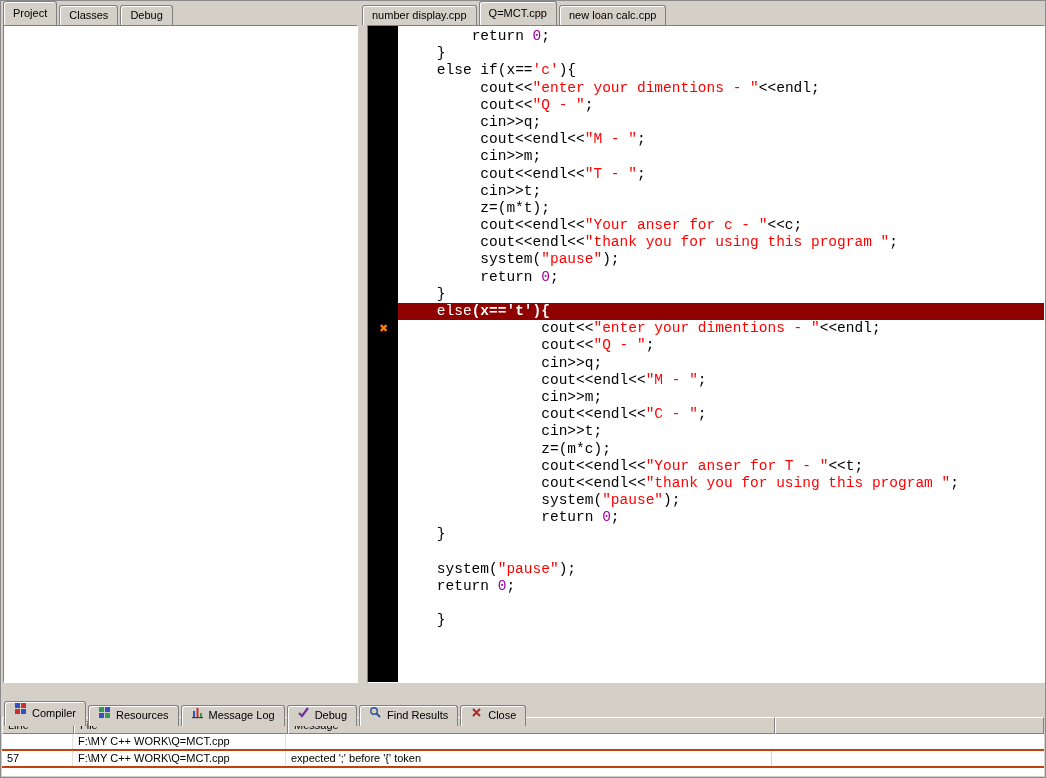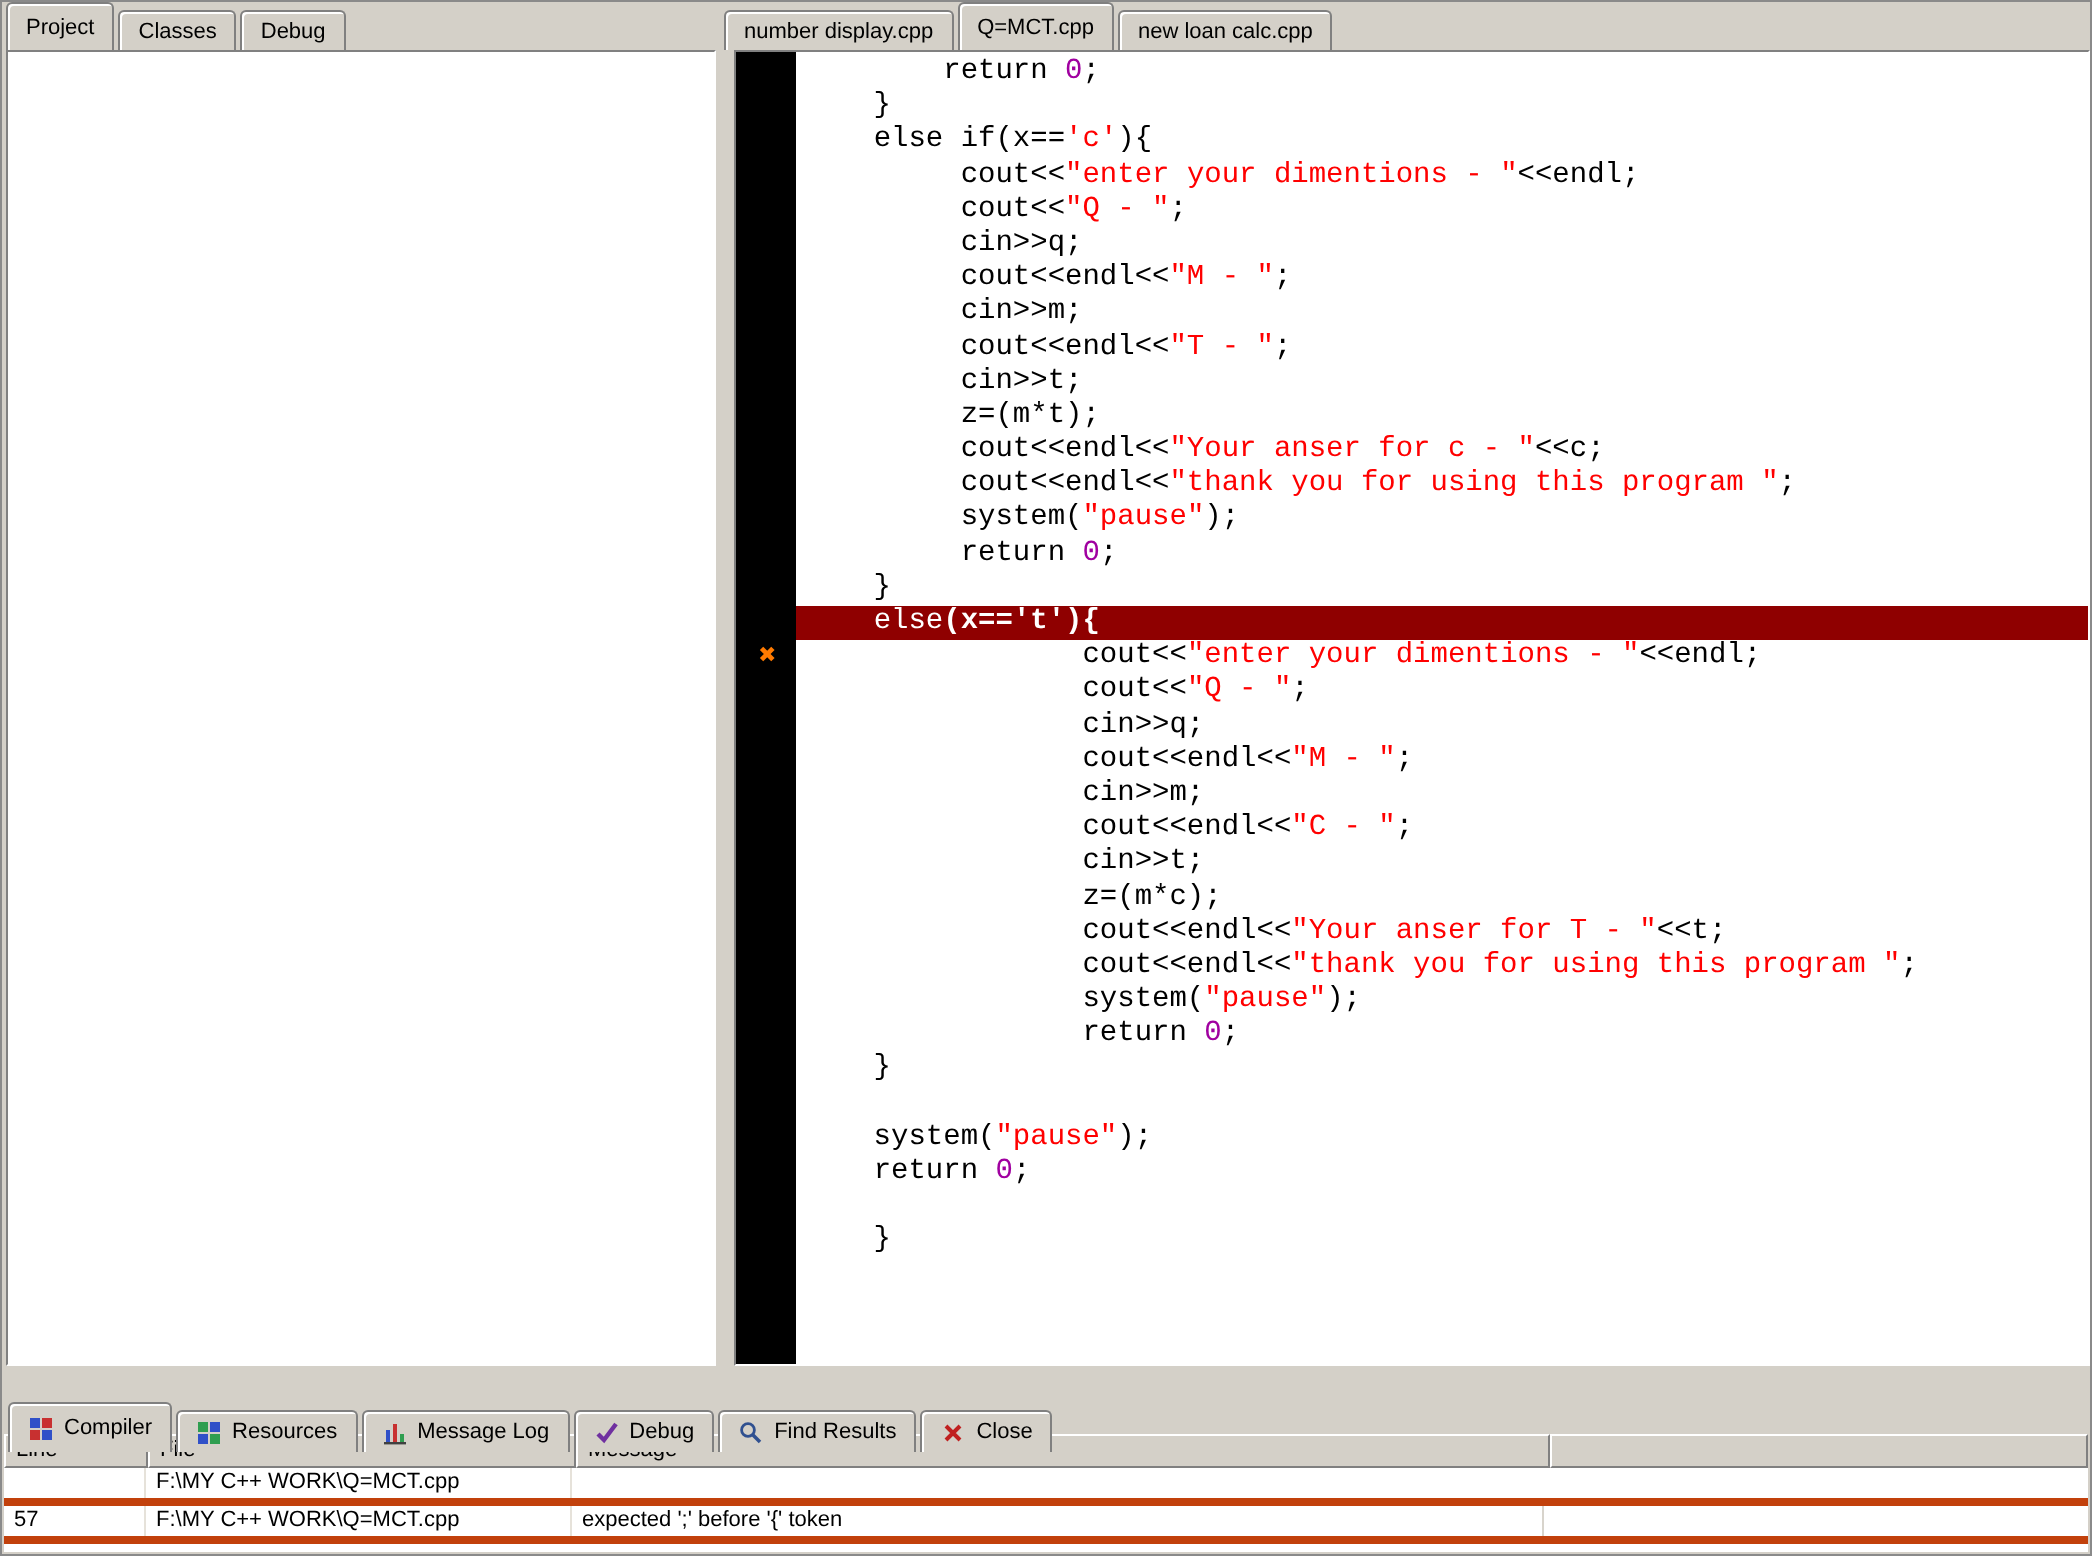--- a/index.html
+++ b/index.html
@@ -12,21 +12,21 @@
 
   
   .tabbar{position:absolute;display:flex;align-items:flex-end;height:23px;z-index:5}
   #left-tabs{left:3px;top:2px}
   #editor-tabs{left:362px;top:2px}
   #bottom-tabs{left:4px;top:702px;height:24px}
   .ctab{
     height:19px;line-height:18px;padding:0 9px;background:var(--chrome,#d4d0c8);
     border:1px solid #808080;border-bottom:none;border-radius:3px 3px 0 0;
     box-shadow:inset 1px 1px 0 #fff;margin-right:2px;white-space:nowrap;cursor:default;
-    display:flex;align-items:center;
+    display:flex;
   }
   .ctab.active{height:23px;line-height:22px;font-weight:normal;position:relative;z-index:6}
   #left-tabs .ctab.active{font-weight:normal}
   #bottom-tabs .ctab{height:20px}
   #bottom-tabs .ctab.active{height:24px}
   .icon{width:14px;height:13px;display:inline-block;margin-right:4px;flex:none}
   .icon svg{display:block}
 
   
   .left-panel{
@@ -52,21 +52,21 @@
   .cl.err .seg-s,.cl.err .seg-n{color:#fff}
 
   
   .grid-header{position:absolute;left:2px;top:717px;right:2px;height:17px;display:flex;background:var(--chrome,#d4d0c8);z-index:4}
   .gh{
     border:1px solid;border-color:#fff #808080 #808080 #fff;background:var(--chrome,#d4d0c8);
     padding:1px 5px;white-space:nowrap;overflow:hidden;flex:none;
   }
   .gh.c-line{width:60px}.gh.c-file{width:202px}.gh.c-msg{width:475px}.gh.c-rest{flex:1}
   .grid-body{position:absolute;left:2px;top:734px;right:2px;bottom:2px;background:#fff;overflow:hidden}
-  .grow{display:flex;height:15px;line-height:14px;border-bottom:4px solid #c2410c}
+  .grow{display:flex;height:15px;line-height:14px;border-bottom:2px solid #c2410c}
   .gc{padding:0 5px;white-space:nowrap;overflow:hidden;flex:none;border-right:1px solid #e6e2da}
   .gc.c-line{width:60px}.gc.c-file{width:202px}.gc.c-msg{width:475px;border-right:1px solid #d8d4cc}
   .gc.c-rest{flex:1;border-right:none}
 </style>
 </head>
 <body>
 
 <div class="tabbar" id="left-tabs">
     <div class="ctab active">
       <span>Project</span>

